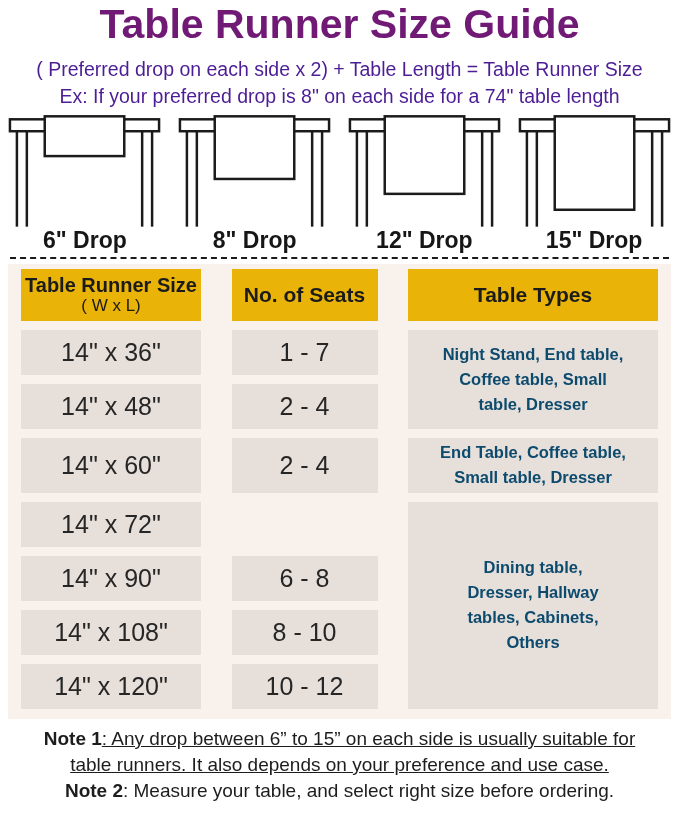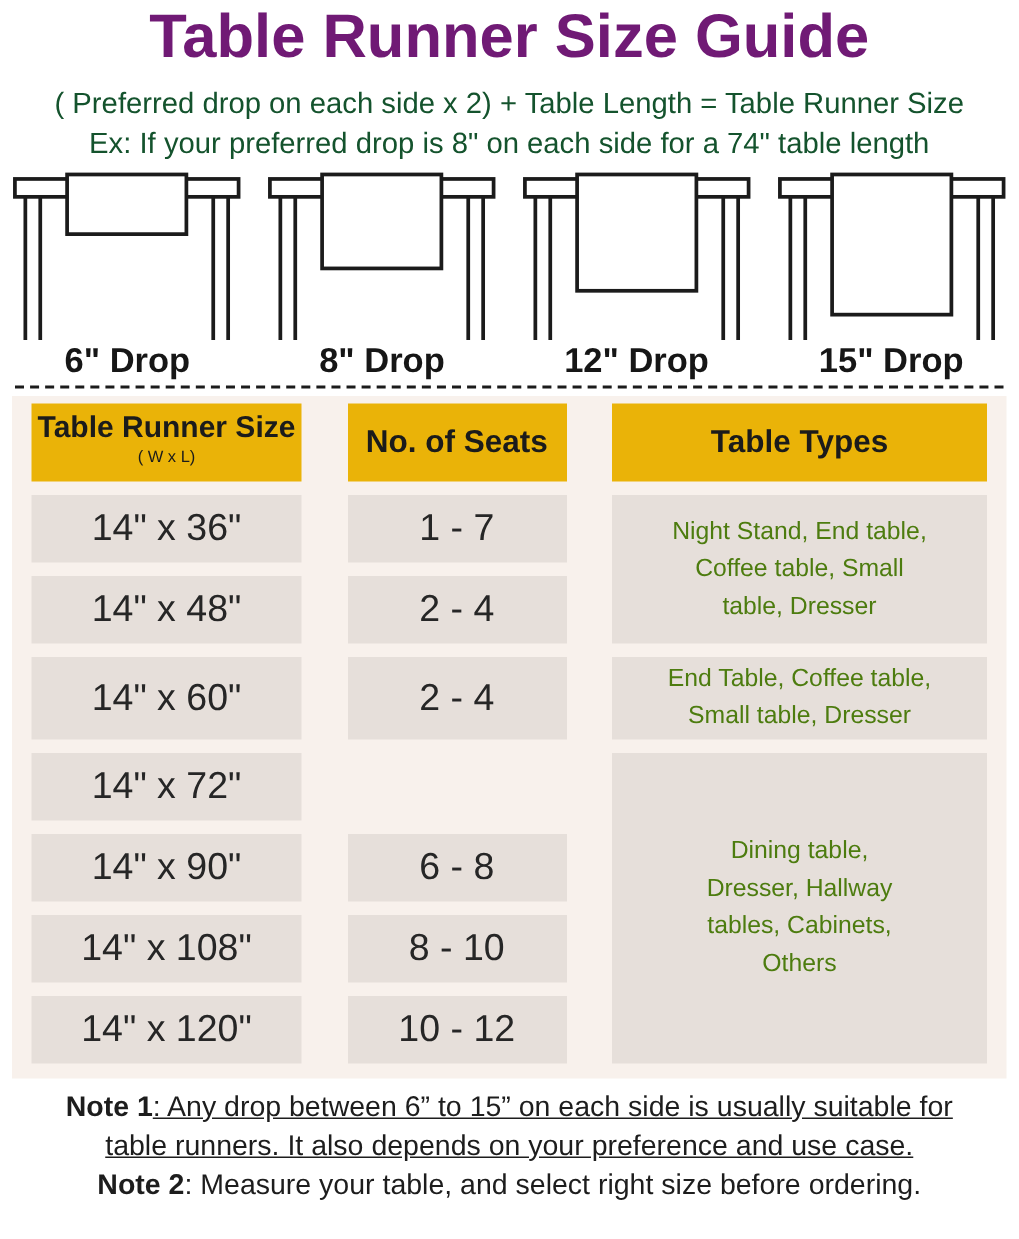--- a/index.html
+++ b/index.html
@@ -6,45 +6,45 @@
   html, body { margin: 0; padding: 0; }
   body {
     width: 679px; height: 826px; overflow: hidden;
     background: #ffffff; color: #1b1b1b;
     font-family: "Liberation Sans", "DejaVu Sans", sans-serif;
   }
   .title {
     margin: 0; padding-top: 2px; text-align: center;
     font-size: 41px; font-weight: 700; line-height: 1.12; color: #701a75;
   }
-  .sub { text-align: center; font-size: 19.5px; line-height: 27px; color: #14532d; }
+  .sub { text-align: center; font-size: 19.5px; line-height: 27px; color: #4c1d95; }
   .sub.first { margin-top: 8px; }
 
   .figures { display: flex; margin-top: 4px; }
   .figure { flex: 1; text-align: center; }
   .figure svg { display: block; margin: 0 auto; }
   .drop-label { font-size: 23px; font-weight: 700; margin-top: 0px; color: #161616; }
 
   .dashed { height: 0; border-top: 2px dashed #1b1b1b; margin: 3px 10px 0 10px; }
 
   .guide-table {
     margin: 5px 8px 0 8px; background: #f8f1ec; padding: 5px 13px 10px 13px;
     display: grid;
     grid-template-columns: 180px 146px 250px;
     grid-template-rows: 52px 45px 45px 55px 45px 45px 45px 45px;
     row-gap: 9px; justify-content: space-between;
   }
   .cell { display: flex; align-items: center; justify-content: center; text-align: center; }
   .hcell { background: #eab308; flex-direction: column; }
   .dcell { background: #e6dfda; }
   .h-main { font-size: 20px; font-weight: 700; line-height: 22px; }
-  .h-sub  { font-size: 11px; line-height: 19px; }
+  .h-sub  { font-size: 17px; line-height: 19px; }
   .h-simple { font-size: 21px; font-weight: 700; }
   .val { font-size: 25px; font-weight: 400; color: #262626; }
-  .types { font-size: 16.5px; font-weight: 400; line-height: 25px; white-space: pre-line; color: #4d7c0f; }
+  .types { font-size: 16.5px; font-weight: 700; line-height: 25px; white-space: pre-line; color: #0c4a6e; }
 
   .notes { margin-top: 7px; text-align: center; font-size: 19px; line-height: 26px; color: #1d1d1d; }
   .notes p { margin: 0; }
   .nlabel { font-weight: 700; }
   .pre { white-space: pre-line; text-decoration: underline; }
 
   .illus { stroke: #1b1b1b; stroke-width: 2.5; fill: #ffffff; }
   .leg { stroke: #1b1b1b; stroke-width: 2.5; }
 </style>
 </head>

